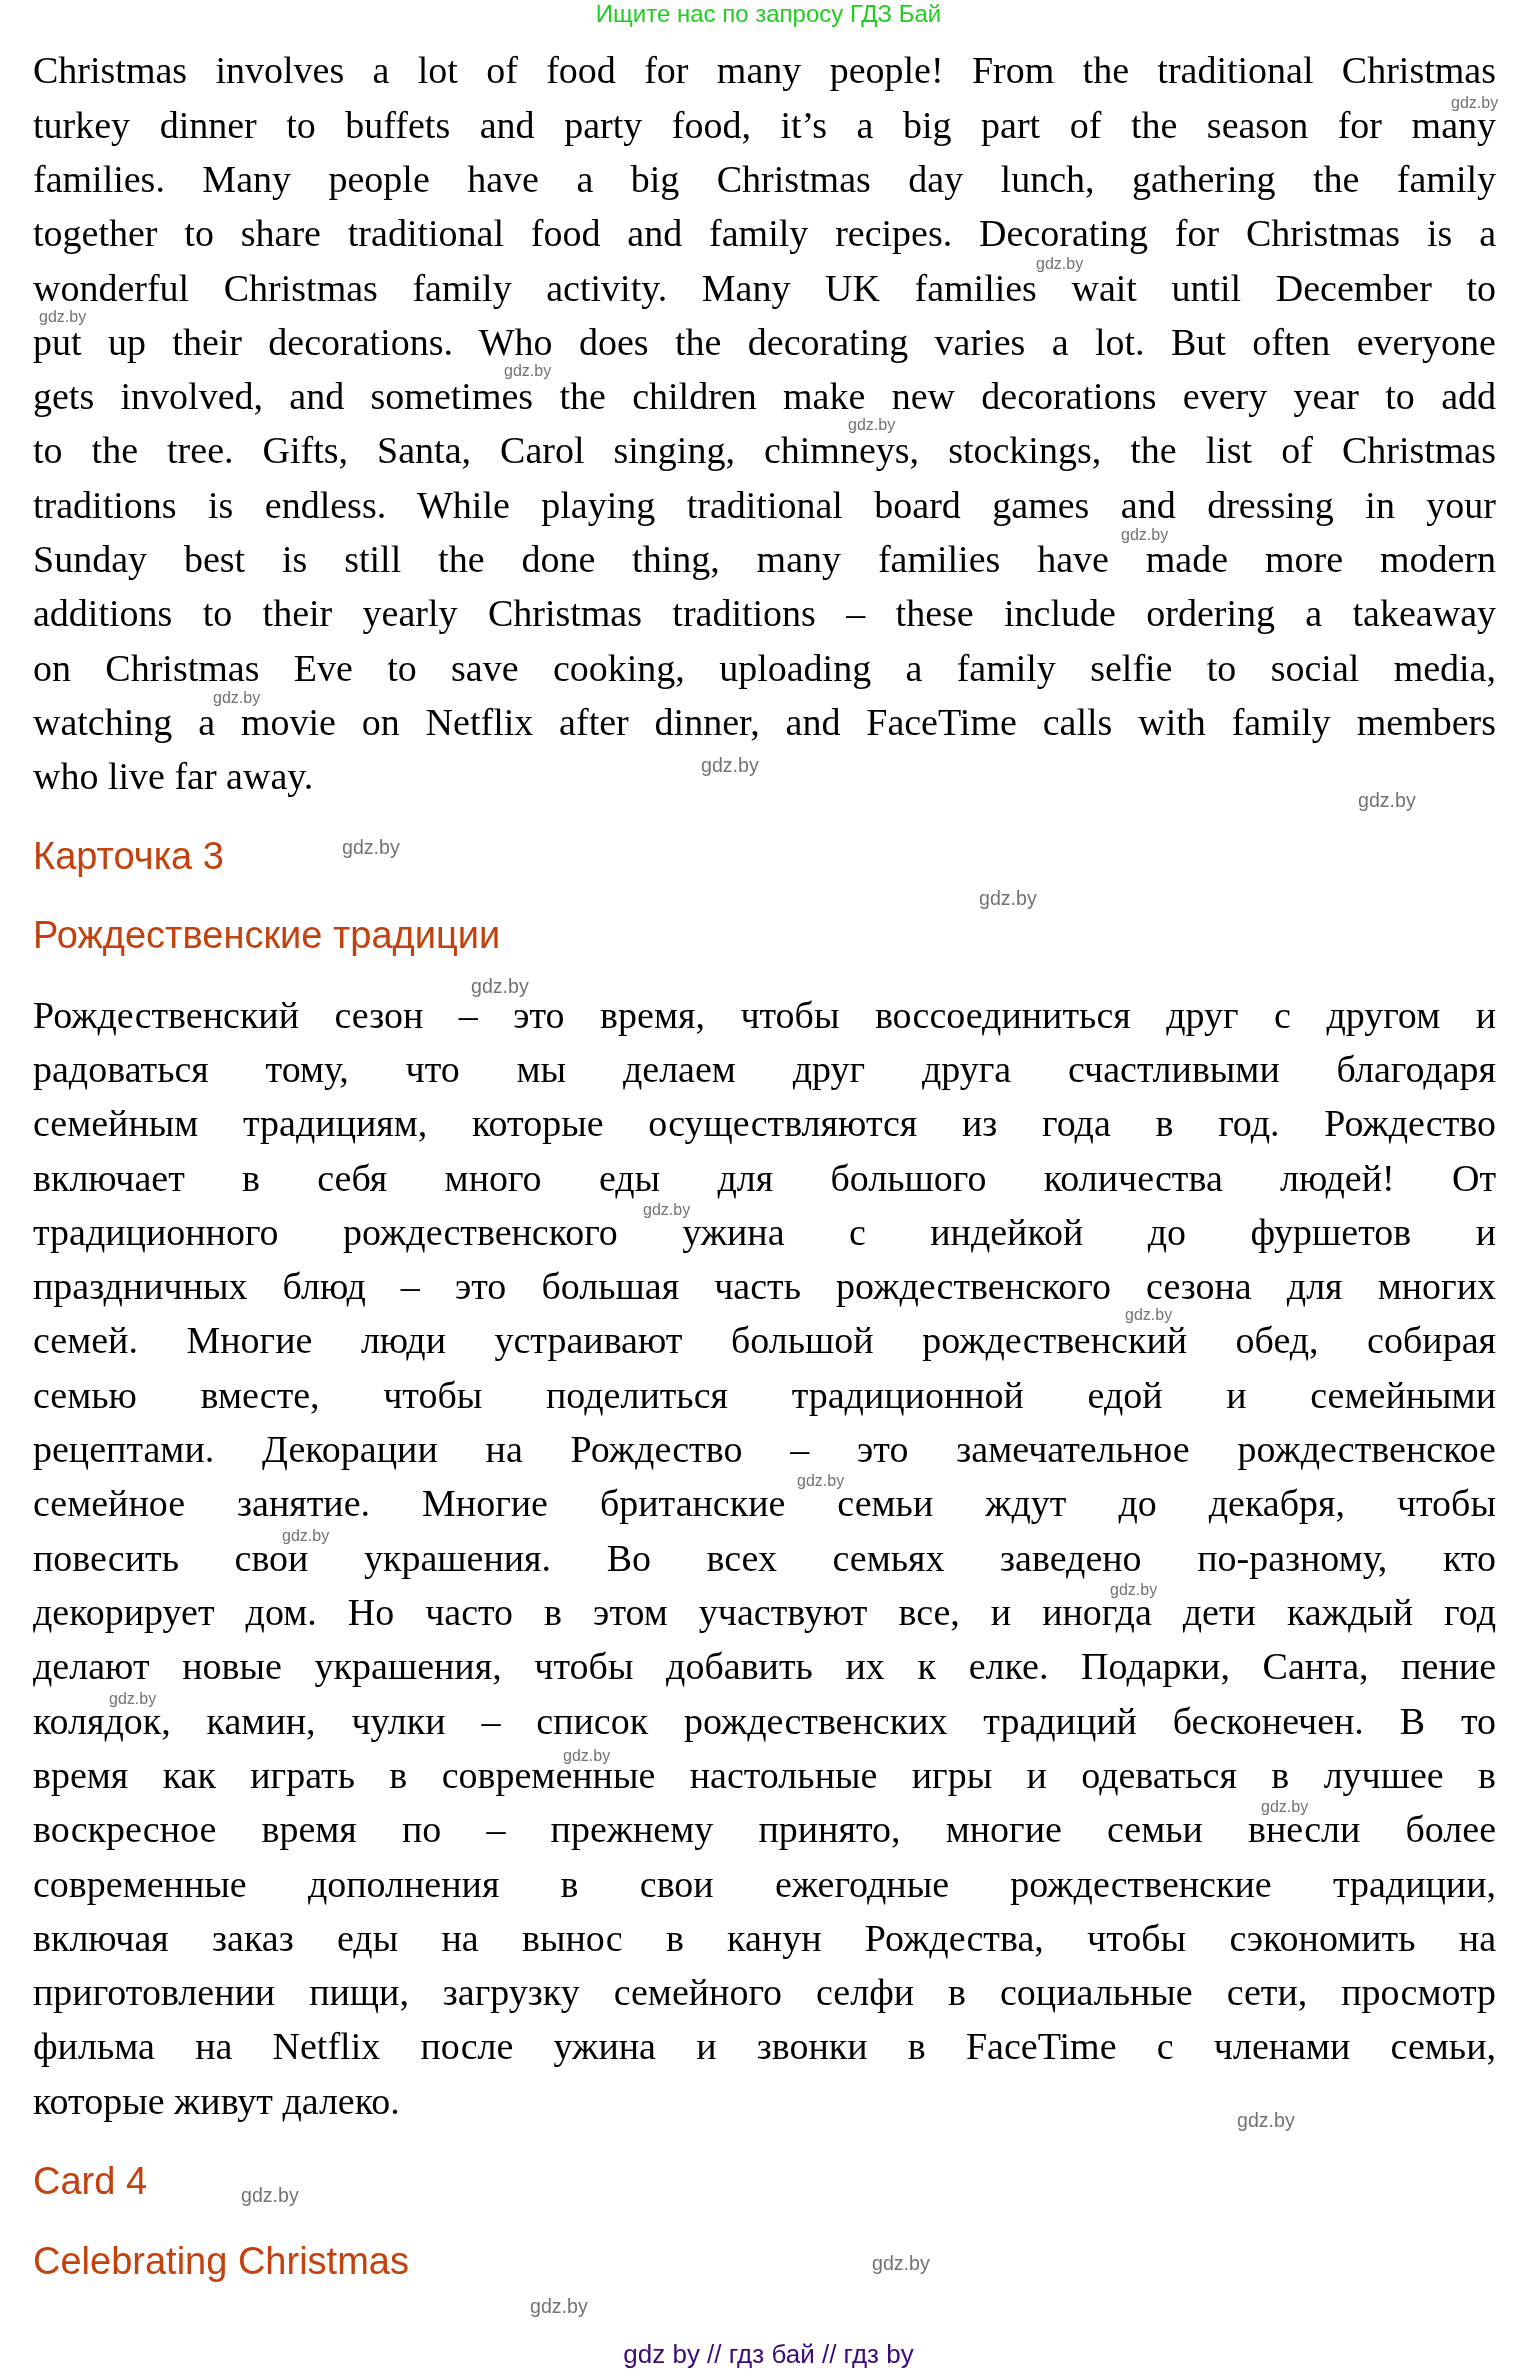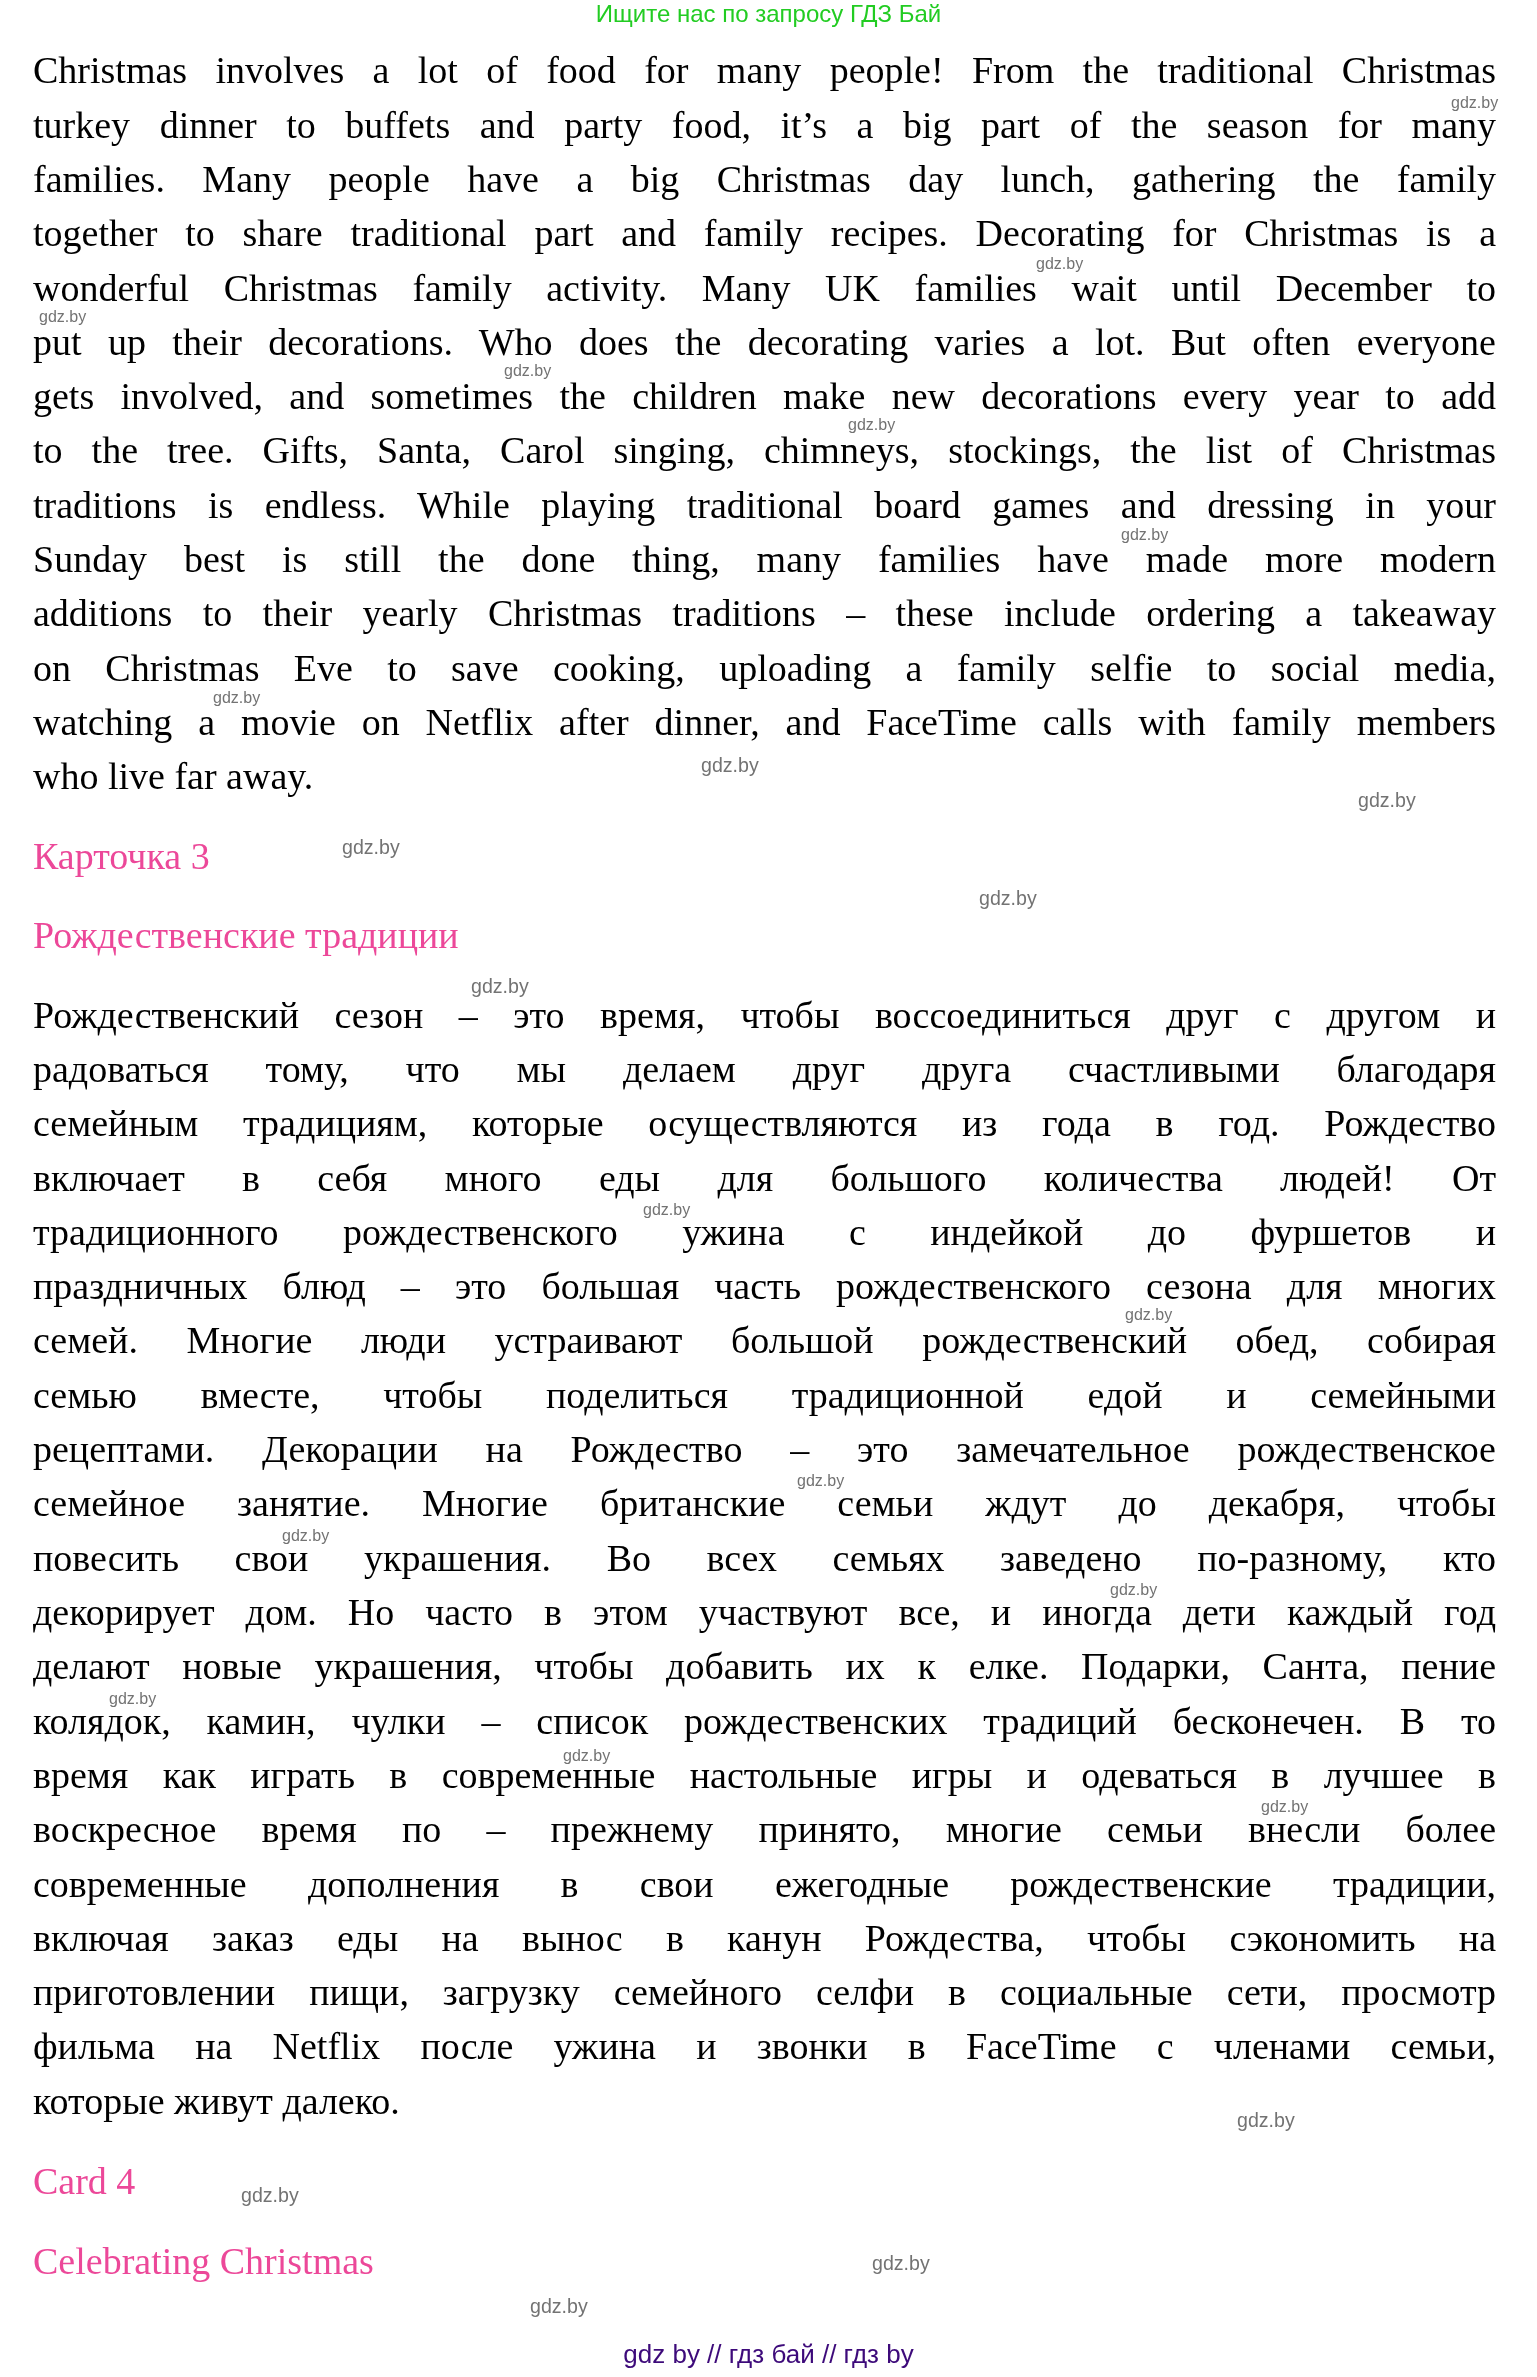--- a/index.html
+++ b/index.html
@@ -11,22 +11,22 @@
   }
   .line {
     position: absolute; left: 33px; width: 1463px;
     font-family: "Liberation Serif", serif; font-size: 38px; line-height: 44px;
     color: #000; white-space: nowrap;
     text-align: justify; text-align-last: justify;
   }
   .line.last { text-align-last: left; }
   .heading {
     position: absolute; left: 33px;
-    font-family: Liberation Serif, serif; font-size: 38px; line-height: 44px;
-    color: #ec4899; white-space: nowrap;
+    font-family: Liberation Sans, sans-serif; font-size: 38px; line-height: 44px;
+    color: #c2410c; white-space: nowrap;
   }
   .wm {
     position: absolute; font-family: "Liberation Sans", sans-serif;
     font-size: 19.6px; line-height: 22.6px; color: #737373; white-space: nowrap;
   }
   .wm.small { font-size: 16px; line-height: 18px; }
   .footer {
     position: absolute; left: 0; top: 2335px; width: 1537px; height: 38px;
     text-align: center; font-family: "Liberation Sans", sans-serif;
     font-size: 26px; line-height: 38px; color: #3d0a7a;
@@ -34,21 +34,21 @@
 </style>
 </head>
 <body>
 
 <div class="top-banner">Ищите нас по запросу ГДЗ Бай</div>
 
 <div>
   <div class="line" style="top:48px">Christmas involves a lot of food for many people! From the traditional Christmas</div>
   <div class="line" style="top:103px">turkey dinner to buffets and party food, it’s a big part of the season for many</div>
   <div class="line" style="top:157px">families. Many people have a big Christmas day lunch, gathering the family</div>
-  <div class="line" style="top:211px">together to share traditional part and family recipes. Decorating for Christmas is a</div>
+  <div class="line" style="top:211px">together to share traditional food and family recipes. Decorating for Christmas is a</div>
   <div class="line" style="top:266px">wonderful Christmas family activity. Many UK families wait until December to</div>
   <div class="line" style="top:320px">put up their decorations. Who does the decorating varies a lot. But often everyone</div>
   <div class="line" style="top:374px">gets involved, and sometimes the children make new decorations every year to add</div>
   <div class="line" style="top:428px">to the tree. Gifts, Santa, Carol singing, chimneys, stockings, the list of Christmas</div>
   <div class="line" style="top:483px">traditions is endless. While playing traditional board games and dressing in your</div>
   <div class="line" style="top:537px">Sunday best is still the done thing, many families have made more modern</div>
   <div class="line" style="top:591px">additions to their yearly Christmas traditions – these include ordering a takeaway</div>
   <div class="line" style="top:646px">on Christmas Eve to save cooking, uploading a family selfie to social media,</div>
   <div class="line" style="top:700px">watching a movie on Netflix after dinner, and FaceTime calls with family members</div>
   <div class="line last" style="top:754px">who live far away.</div>

